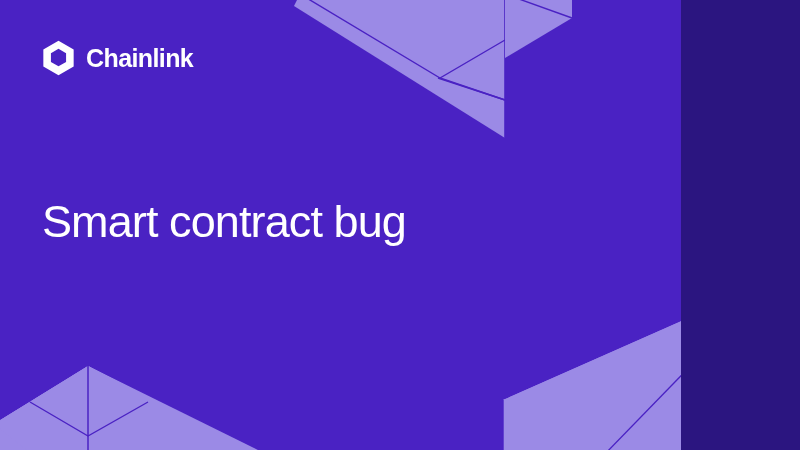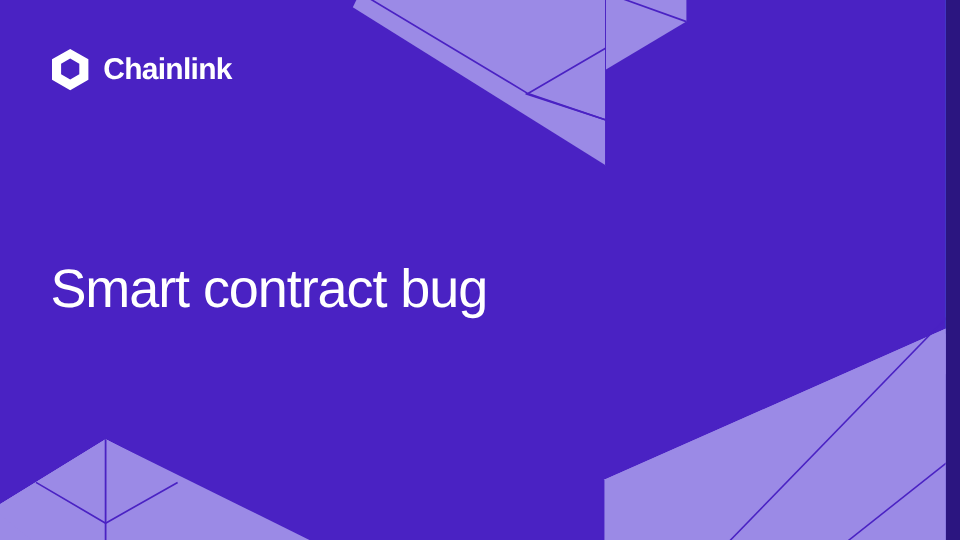--- a/index.html
+++ b/index.html
@@ -6,21 +6,21 @@
   html, body {
     margin: 0;
     padding: 0;
     background: #2b1580;
   }
   body {
     font-family: "Liberation Sans", sans-serif;
   }
   .cover {
     position: relative;
-    width: 788px;
+    width: 681px;
     height: 450px;
     overflow: hidden;
     background: #3b82f6;
   }
   .bg-art {
     position: absolute;
     inset: 0;
     width: 800px;
     height: 450px;
     display: block;
@@ -53,21 +53,21 @@
     font-weight: bold;
     letter-spacing: -0.6px;
     line-height: 1;
     white-space: nowrap;
   }
 
   
   .headline {
     position: absolute;
     left: 42px;
-    top: 184px;
+    top: 165px;
     width: 620px;
     color: #FFFFFF;
     font-family: "Liberation Sans", sans-serif;
     font-size: 45px;
     font-weight: normal;
     line-height: 54px;
     letter-spacing: -0.9px;
   }
   .headline-line {
     display: block;

